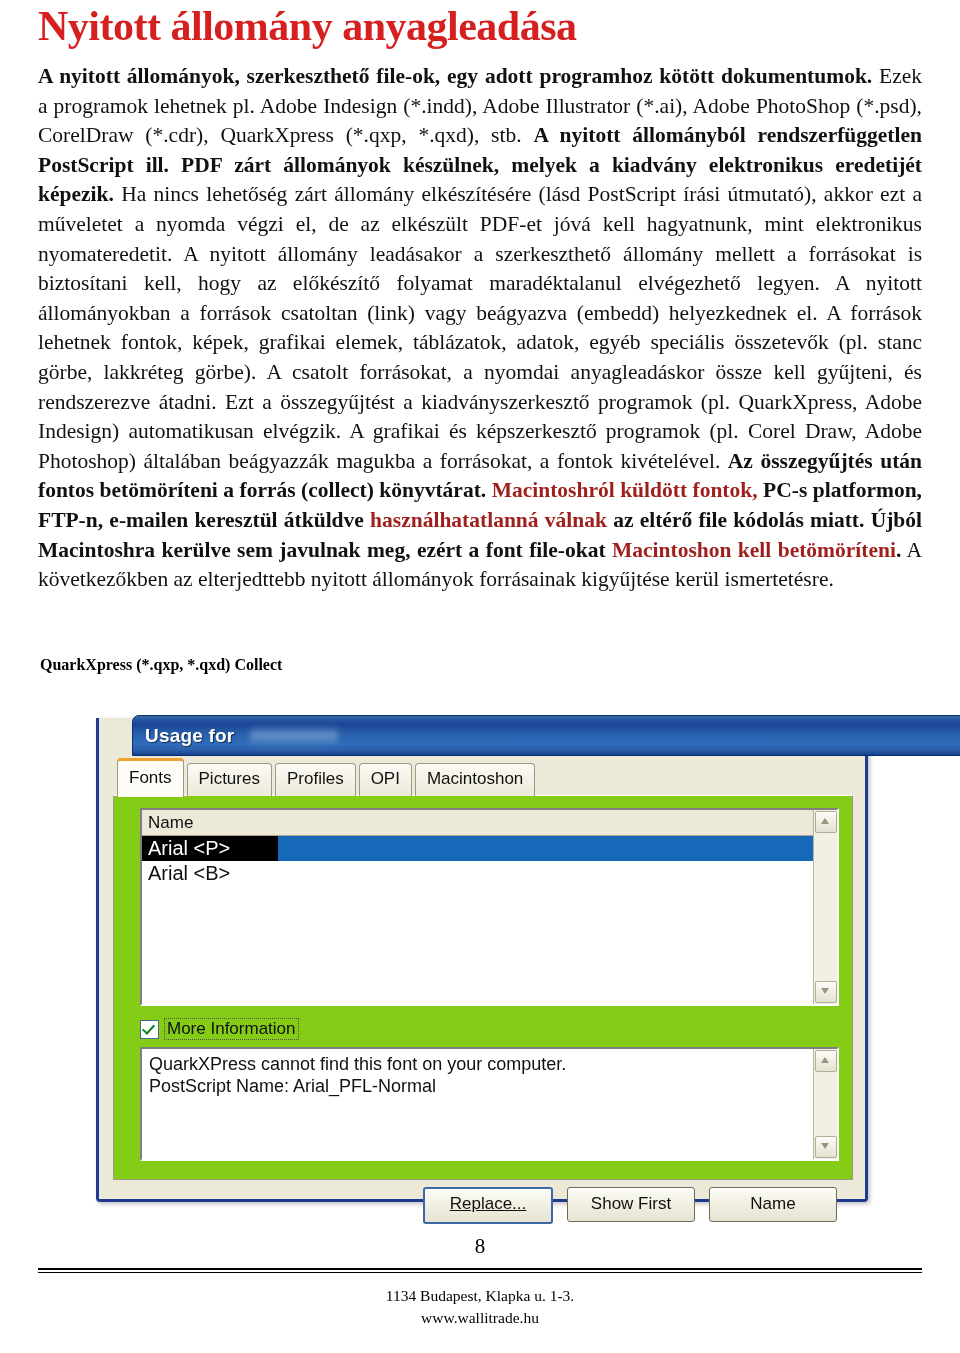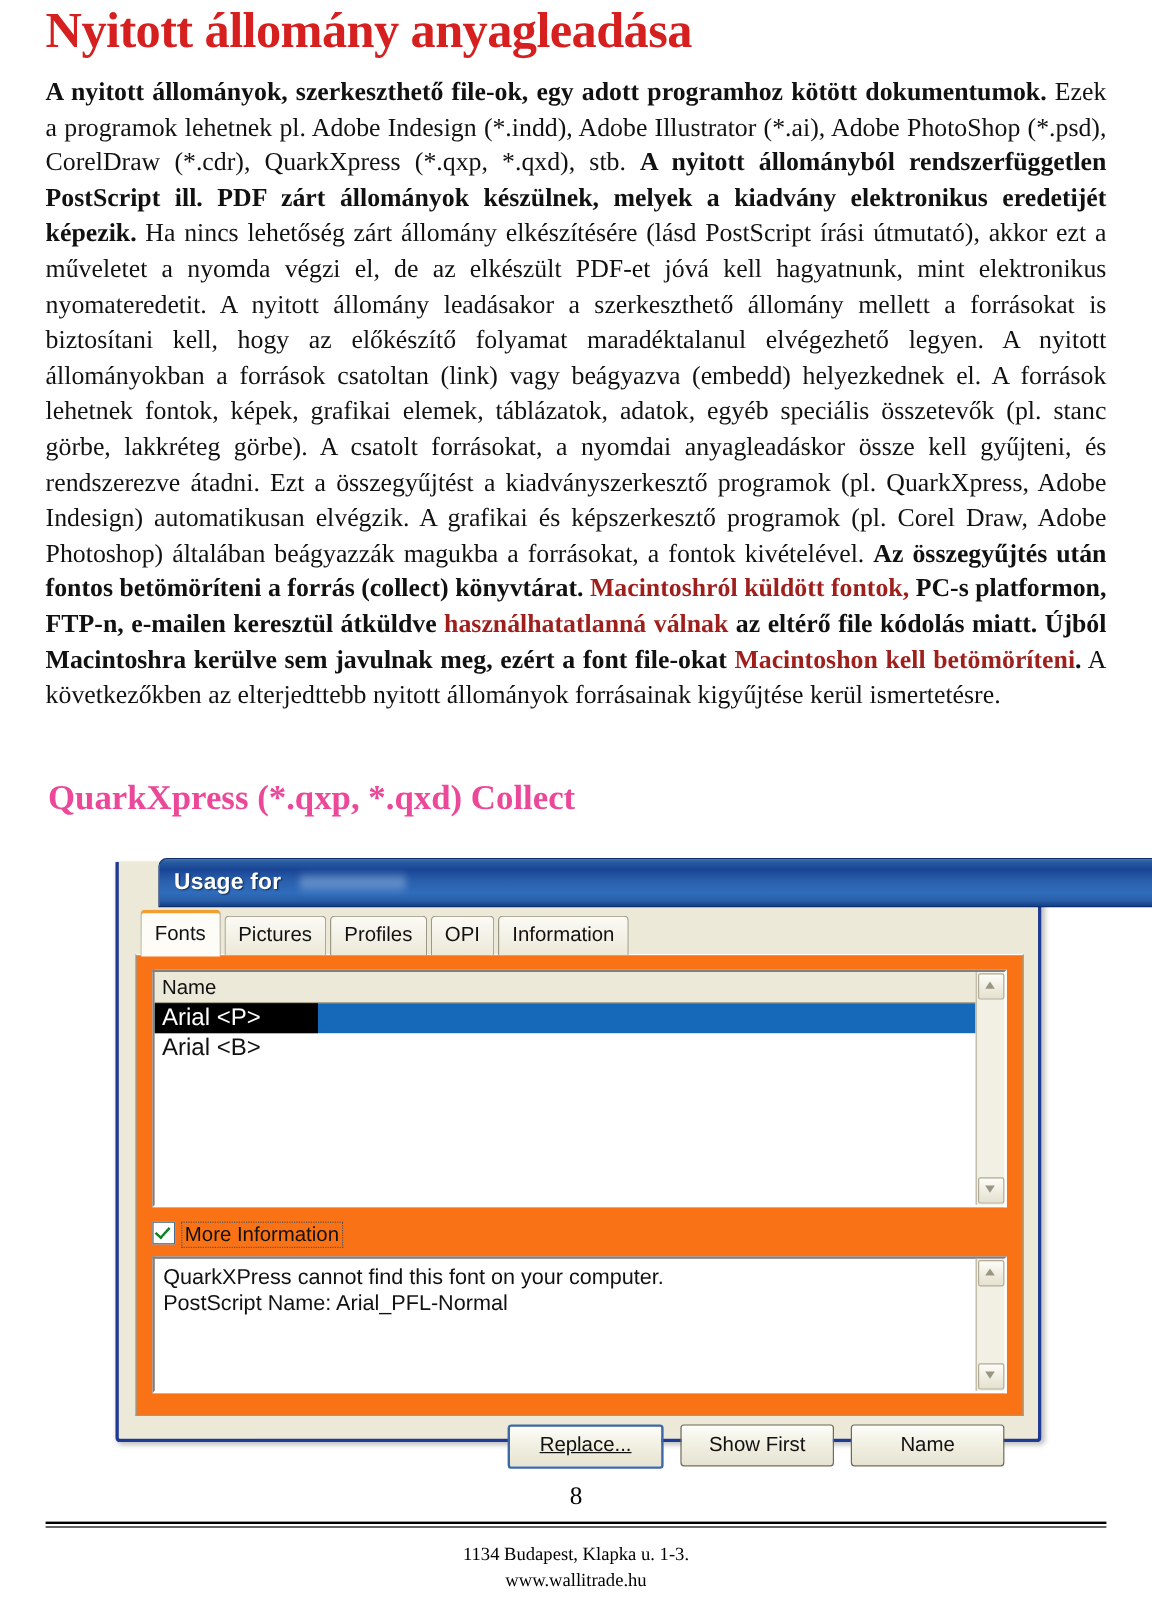--- a/index.html
+++ b/index.html
@@ -55,23 +55,23 @@
   }
   b, .b { font-weight: bold; }
   .red-dark { color: #9e1f1c; font-weight: bold; }
 
   
   .sub-heading {
     position: absolute;
     left: 40px;
     top: 650px;
     font-weight: bold;
-    font-size: 29px;
+    font-size: 16px;
     line-height: 30px;
-    color: #ec4899;
+    color: #000000;
     white-space: nowrap;
   }
 
   
   .dialog {
     position: absolute;
     left: 96px;
     top: 718px;
     width: 772px;
     height: 484px;
@@ -178,26 +178,26 @@
     background: #fdfcf7;
     border-top: 3px solid #f0a030;
     padding-top: 6px;
     height: 26px;
     margin-bottom: -1px;
     position: relative;
     z-index: 3;
   }
 
   .tabpanel {
-    background: #f97316;
+    background: #84cc16;
     border: 1px solid #9c9a84;
     border-top: 1px solid #fdfcf7;
     margin-top: -1px;
     height: 385px;
-    padding: 12px 13px 10px 13px;
+    padding: 12px 13px 10px 26px;
     box-sizing: border-box;
     position: relative;
   }
 
   
   .listbox {
     border: 2px solid;
     border-color: #808080 #ffffff #ffffff #808080;
     background: #ffffff;
     height: 194px;
@@ -269,21 +269,21 @@
     width: 0; height: 0;
     border-left: 4.5px solid transparent;
     border-right: 4.5px solid transparent;
   }
   .scroll-arrow.up::after { border-bottom: 6px solid #9a9682; }
   .scroll-arrow.down::after { border-top: 6px solid #9a9682; }
 
   
   .more-info-row {
     display: flex;
-    align-items: flex-start;
+    align-items: center;
     margin-top: 12px;
     margin-bottom: 7px;
   }
   .checkbox {
     width: 17px;
     height: 17px;
     border: 1px solid #4a6a86;
     background: #ffffff;
     position: relative;
     margin-right: 5px;
@@ -413,21 +413,21 @@
       <span class="close-btn"></span>
     </div>
 
     <div class="dialog-body">
 
       <div class="tabrow">
         <div class="tab active">Fonts</div>
         <div class="tab">Pictures</div>
         <div class="tab">Profiles</div>
         <div class="tab">OPI</div>
-        <div class="tab">Information</div>
+        <div class="tab">Macintoshon</div>
       </div>
 
       <div class="tabpanel">
 
         <div class="listbox">
           <div class="list-main">
             <div class="list-header">Name</div>
             <div class="list-rows">
               <div class="list-row selected">
                   <span class="cellname">Arial &lt;P&gt;</span>

